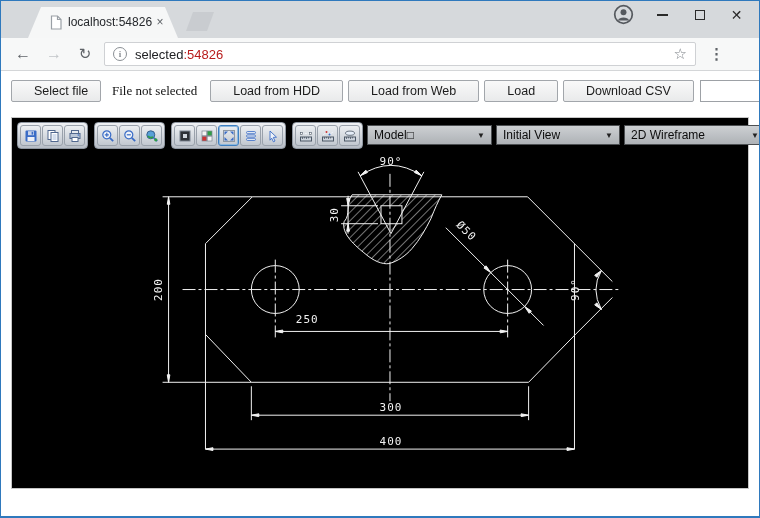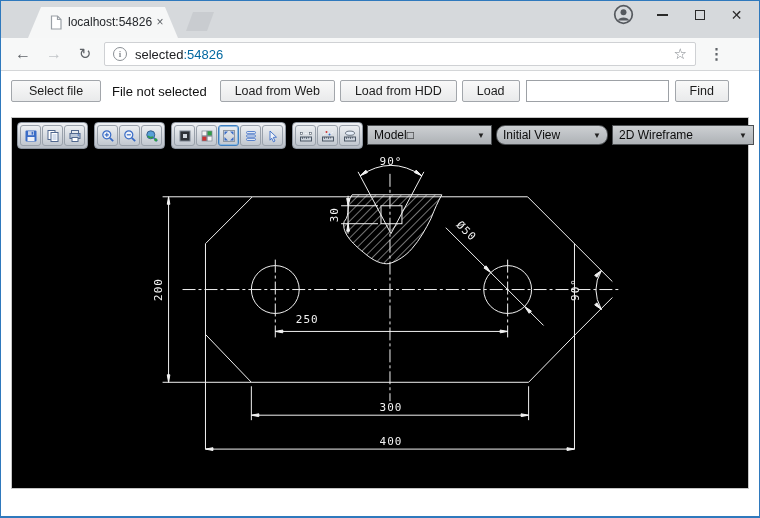--- a/index.html
+++ b/index.html
@@ -24,48 +24,48 @@
   .glyph-close { font-size:14px; line-height:14px; }
 
   
   .navbar { height:33px; background:#f7f8f8; border-bottom:1px solid #d4d6d8; display:flex; align-items:center; }
   .nav-ico { font-size:16px; color:#5f6368; margin-left:13px; width:18px; text-align:center; }
   .nav-ico.disabled { color:#c2c5c8; }
   .reload { font-size:15px; }
   .addressbar { margin-left:10px; width:592px; height:24px; background:#fff; border:1px solid #cfd1d4; border-radius:2px; display:flex; align-items:center; padding:0 8px; }
   .info-icon { width:14px; height:14px; border:1.4px solid #8a8f94; border-radius:50%; color:#8a8f94; font-size:9px; font-weight:bold; text-align:center; line-height:12px; font-family:"Liberation Serif",serif; flex:0 0 auto; }
   .url { margin-left:8px; font-size:13px; color:#202124; white-space:nowrap; }
-  .url .port { color:#0369a1; }
+  .url .port { color:#b91c1c; }
   .star { margin-left:auto; font-size:15px; color:#7d8287; }
   .menu-dots { margin-left:13px; font-size:15px; font-weight:bold; color:#5f6368; letter-spacing:0; }
 
   
   .controls { display:flex; align-items:center; margin:8px 0 0 10px; height:24px; }
-  .wbtn { border:1px solid #a2a6ab; background:linear-gradient(#f9f9f9,#e9eaeb); border-radius:2px; font-size:12.5px; color:#1c1c1c; padding:3px 14px; white-space:nowrap; }
+  .wbtn { border:1px solid #a2a6ab; background:linear-gradient(#f9f9f9,#e9eaeb); border-radius:2px; font-size:12.5px; color:#1c1c1c; padding:3px 22px; white-space:nowrap; }
   .btn-selectfile { width:90px; text-align:center; }
-  .status { font-size:13px; color:#111; margin:0 13px 0 11px; white-space:nowrap; }
+  .status { font-size:13px; color:#111; margin:0 13px 0 11px; white-space:nowrap;font-family:Liberation Serif, serif; }
   .wbtn + .wbtn { margin-left:5px; }
   .search-input { margin-left:6px; width:143px; height:22px; border:1px solid #9da1a6; background:#fff; font-size:12px; padding:0 4px; }
   .btn-find { margin-left:6px; }
 
   
   .canvas { position:relative; margin:14px 10px 0 10px; height:372px; background:#000; border:1px solid #c6c6c6; }
   .drawing { position:absolute; left:0; top:0; width:100%; height:100%; }
 
   
   .cadbar { position:absolute; top:4px; left:5px; display:flex; align-items:flex-start; }
   .tgroup { display:flex; gap:1px; background:linear-gradient(#f0f2f5,#b7bdc6); border:1px solid #8f97a1; border-radius:4px; padding:2px; }
   .tgroup + .tgroup { margin-left:6px; }
   .tbtn { width:21px; height:21px; border-radius:3px; border:1px solid #99a1ab; background:linear-gradient(#ecEFf2,#c2c8d0); background:linear-gradient(#eceff2,#c2c8d0); display:flex; align-items:center; justify-content:center; }
   .tbtn.selected { border-color:#3d7fc1; box-shadow:inset 0 0 0 1px #8cb8de; }
   .dd { height:20px; margin:3px 0 0 4px; background:linear-gradient(#cdd0d3,#aeb2b6); border:1px solid #4c4f52; display:flex; align-items:center; justify-content:space-between; padding:0 6px; font-size:12px; color:#0c0c0c; }
   .dd:first-of-type { margin-left:9px; }
   .dd .caret { font-size:8px; color:#222; margin-left:6px; }
   .dd-model { width:125px; }
-  .dd-view { width:112px;border-radius:9px; }
+  .dd-view { width:124px; }
   .dd-style { width:142px; }
 
   
   .dimtext { fill:#f2f2f2; font-family:"DejaVu Sans Mono",monospace; font-size:11px; letter-spacing:1px; }
 </style>
 </head>
 <body>
 
 <div class="window">
 
@@ -105,23 +105,24 @@
       <span class="info-icon">i</span>
       <span class="url"><span>selected</span><span class="port">:54826</span></span>
       <span class="star">☆</span>
     </div>
     <span class="menu-dots">⋮</span>
   </div>
 
   <div class="controls">
     <button class="wbtn btn-selectfile">Select file</button>
     <span class="status">File not selected</span>
+    <button class="wbtn">Load from HDD</button>
     <button class="wbtn">Load from Web</button>
-    <button class="wbtn">Load from HDD</button>
     <button class="wbtn">Load</button>
+    <button class="wbtn">Download CSV</button>
     <input class="search-input" type="text" value="" style="">
     <button class="wbtn btn-find">Find</button>
   </div>
 
   <div class="canvas">
 
     <svg class="drawing" viewBox="0 0 738 371" preserveAspectRatio="none">
       <defs>
         <pattern id="hatch" width="6" height="6" patternUnits="userSpaceOnUse" patternTransform="rotate(45)">
           <line x1="0" y1="0" x2="0" y2="6" stroke="#e8e8e8" stroke-width="1"></line>

